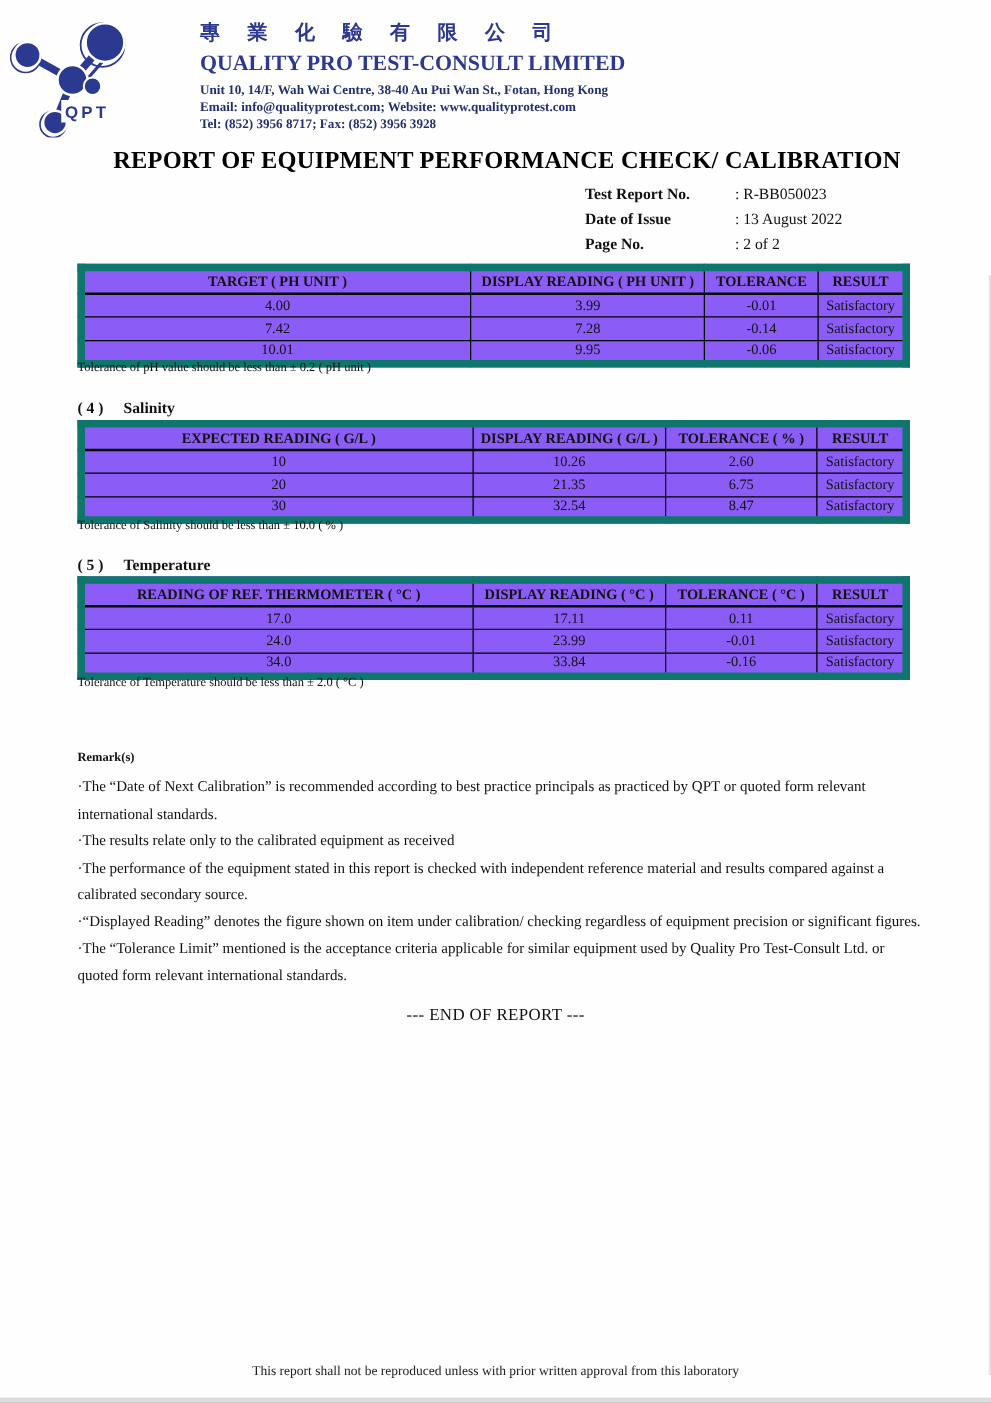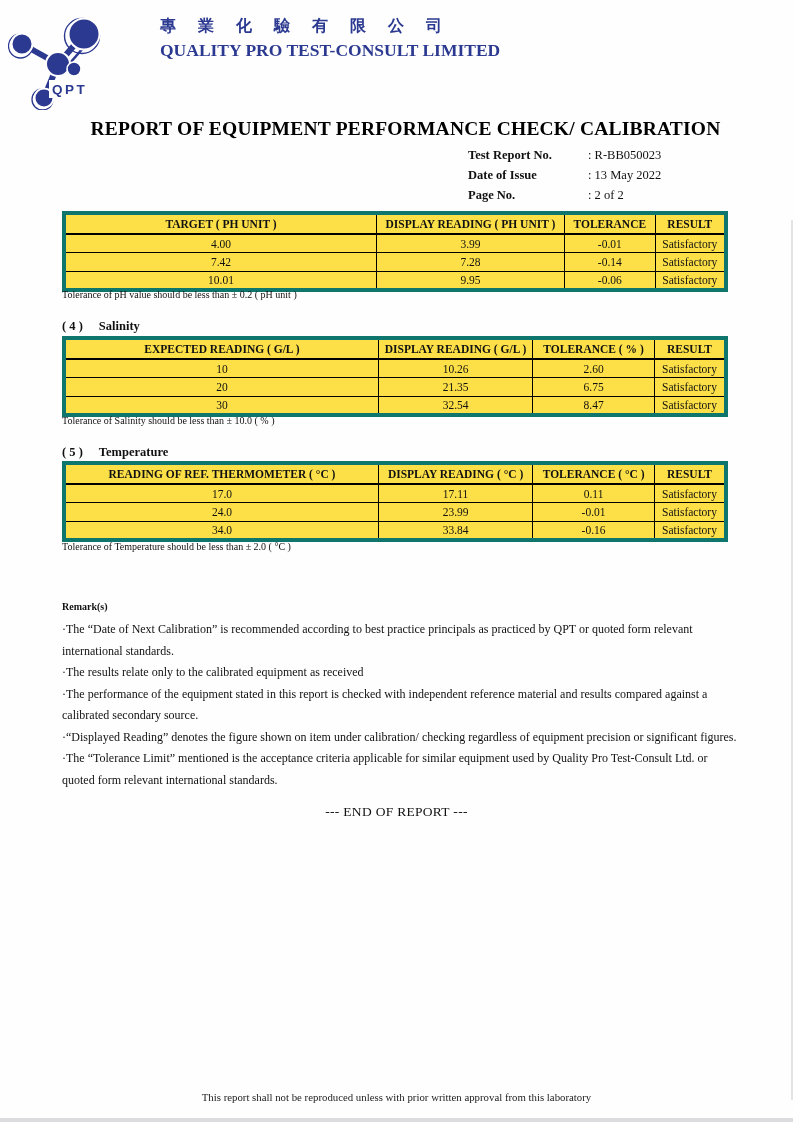--- a/index.html
+++ b/index.html
@@ -23,21 +23,21 @@
 
   
   .report-title { position:absolute; top:118px; left:0; width:100%; text-align:center;
     font-size:19.5px; font-weight:700; color:#000; letter-spacing:0.2px;padding-left:18px; }
   .info-block { position:absolute; left:468px; top:148px; font-size:12.5px; }
   .info-row { display:flex; height:20px; align-items:flex-start; }
   .info-label { width:120px; font-weight:700; }
   .info-value { font-weight:400; }
 
   
-  .rpt-table { border-collapse:collapse; table-layout:fixed; width:666px; border:4px solid #0f766e; background:#fde047; }
+  .rpt-table { border-collapse:collapse; table-layout:fixed; width:666px; border:6px solid #0f766e; background:#8b5cf6; }
   .rpt-table th { border:1px solid #000; border-bottom:2px solid #000; height:21px;
     font-size:11.5px; font-weight:700; text-align:center; padding:1px 2px; }
   .rpt-table td { border:1px solid #000; height:18.5px; font-size:11.5px; text-align:center; padding:0 2px; }
   .tbl-ph   { position:absolute; left:62px; top:211px; }
   .tbl-sal  { position:absolute; left:62px; top:336px; }
   .tbl-temp { position:absolute; left:62px; top:461px; }
   .footnote { position:absolute; left:62px; font-size:10px; }
   .fn-ph   { top:289px; }
   .fn-sal  { top:415px; }
   .fn-temp { top:541px; }
@@ -79,32 +79,37 @@
     <circle cx="66" cy="61" r="7" fill="#2b3990" stroke="#ffffff" stroke-width="1.6"></circle>
     <circle cx="36" cy="90" r="9.5" fill="#2b3990" stroke="#ffffff" stroke-width="2"></circle>
 
     <rect x="41" y="72" width="37" height="18" fill="#ffffff"></rect>
     <text x="44" y="86" font-family="Liberation Sans, sans-serif" font-size="13.5" font-weight="bold" letter-spacing="2.5" fill="#2b3990">QPT</text>
   </svg>
 
   <div class="company-block">
     <div class="company-zh">專 業 化 驗 有 限 公 司</div>
     <div class="company-en">QUALITY PRO TEST-CONSULT LIMITED</div>
+    <div class="addr-block">
+      <div class="addr-line">Unit 10, 14/F, Wah Wai Centre, 38-40 Au Pui Wan St., Fotan, Hong Kong</div>
+      <div class="addr-line">Email: info@qualityprotest.com; Website: www.qualityprotest.com</div>
+      <div class="addr-line">Tel: (852) 3956 8717; Fax: (852) 3956 3928</div>
+    </div>
   </div>
 
   <div class="report-title">REPORT OF EQUIPMENT PERFORMANCE CHECK/ CALIBRATION</div>
 
   <div class="info-block">
     <div class="info-row">
       <span class="info-label">Test Report No.</span>
       <span class="info-value">: R-BB050023</span>
     </div>
     <div class="info-row">
       <span class="info-label">Date of Issue</span>
-      <span class="info-value">: 13 May 2022</span>
+      <span class="info-value">: 13 August 2022</span>
     </div>
     <div class="info-row">
       <span class="info-label">Page No.</span>
       <span class="info-value">: 2 of 2</span>
     </div>
   </div>
 
   <table class="rpt-table tbl-ph">
     <colgroup>
         <col style="width:47.2%">

